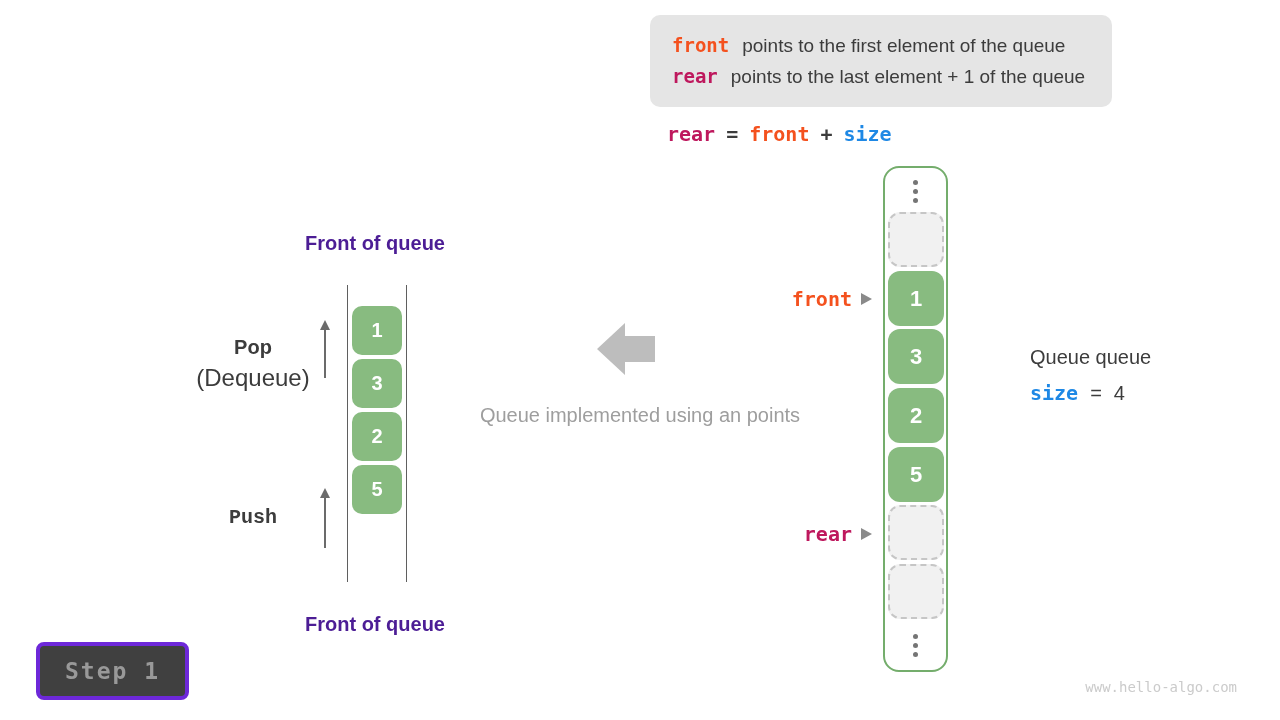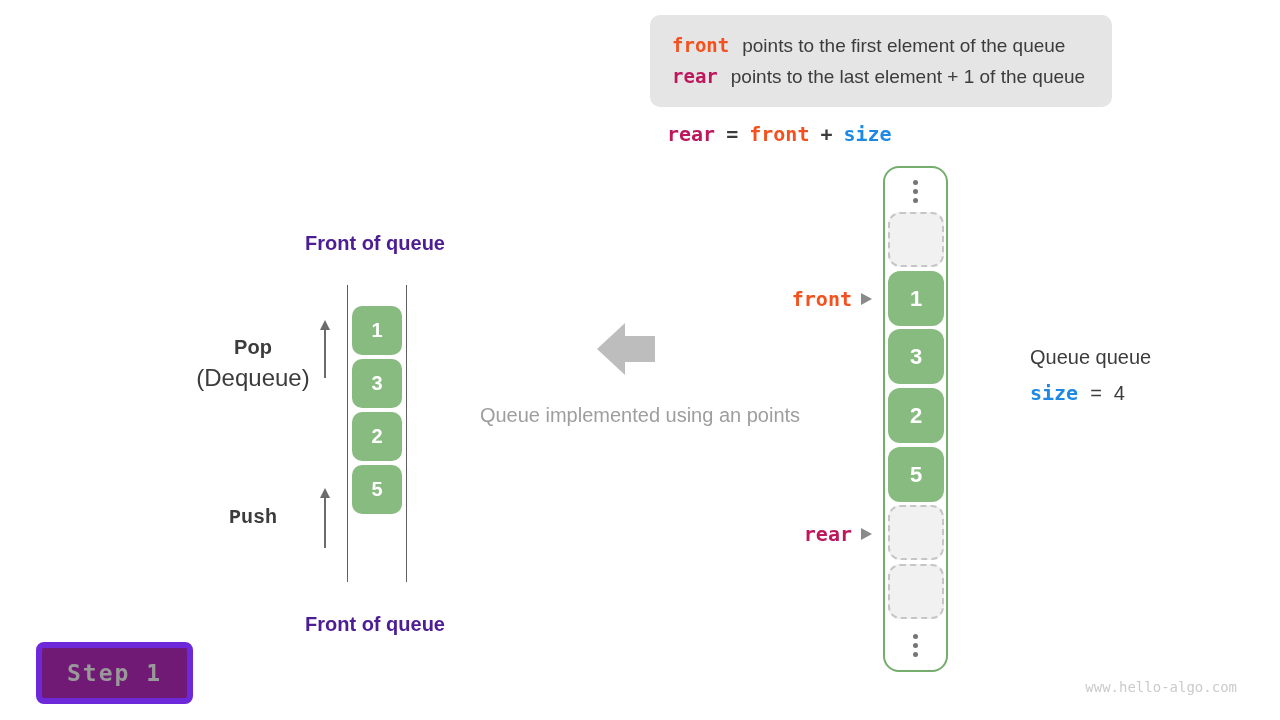--- a/index.html
+++ b/index.html
@@ -51,21 +51,21 @@
   .pointer .ptext{font-size:20px;}
   .tri-right{width:0;height:0;border-left:11px solid #8a8a8a;
              border-top:6px solid transparent;border-bottom:6px solid transparent;}
 
   
   .qsize{left:1030px;top:344px;}
   .qsize .qs-label{font-size:20px;line-height:26px;}
   .qsize .qs-expr{font-size:20px;margin-top:11px;display:flex;gap:12px;align-items:baseline;}
 
   
-  .step{left:36px;top:642px;width:145px;height:50px;background:#701a75;border:6px solid #6d28d9;border-radius:8px;
+  .step{left:36px;top:642px;width:145px;height:50px;background:#404040;border:4px solid #6d28d9;border-radius:8px;
         display:flex;align-items:center;justify-content:center;
         font-family:"DejaVu Sans Mono", monospace;font-weight:bold;font-size:23px;color:#999999;letter-spacing:2px;}
 
   
   .watermark{right:43px;top:679px;font-family:"DejaVu Sans Mono", monospace;font-size:14px;color:#cbcbcb;}
 </style>
 </head>
 <body>
 
 <div id="stage">

